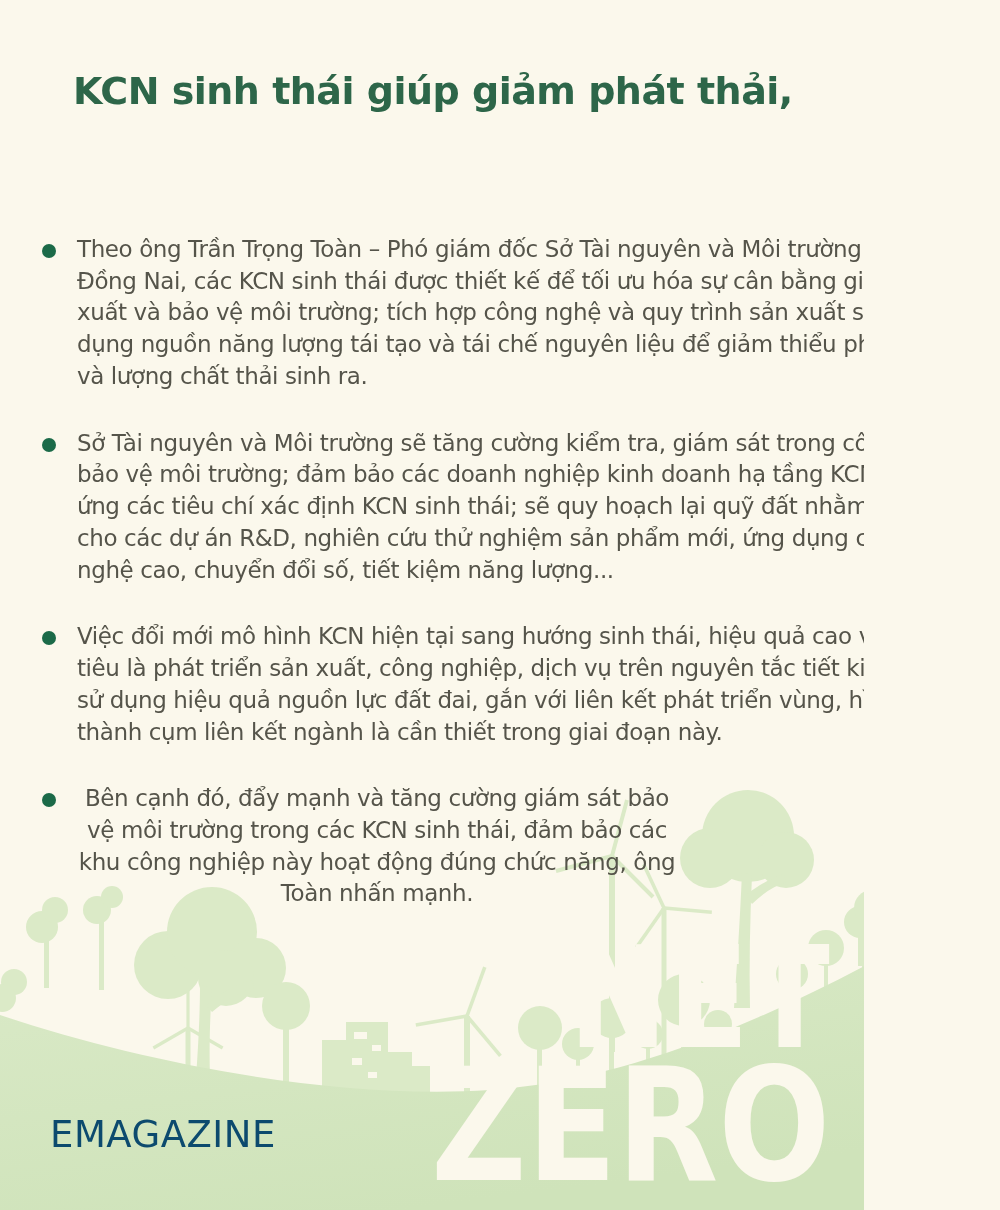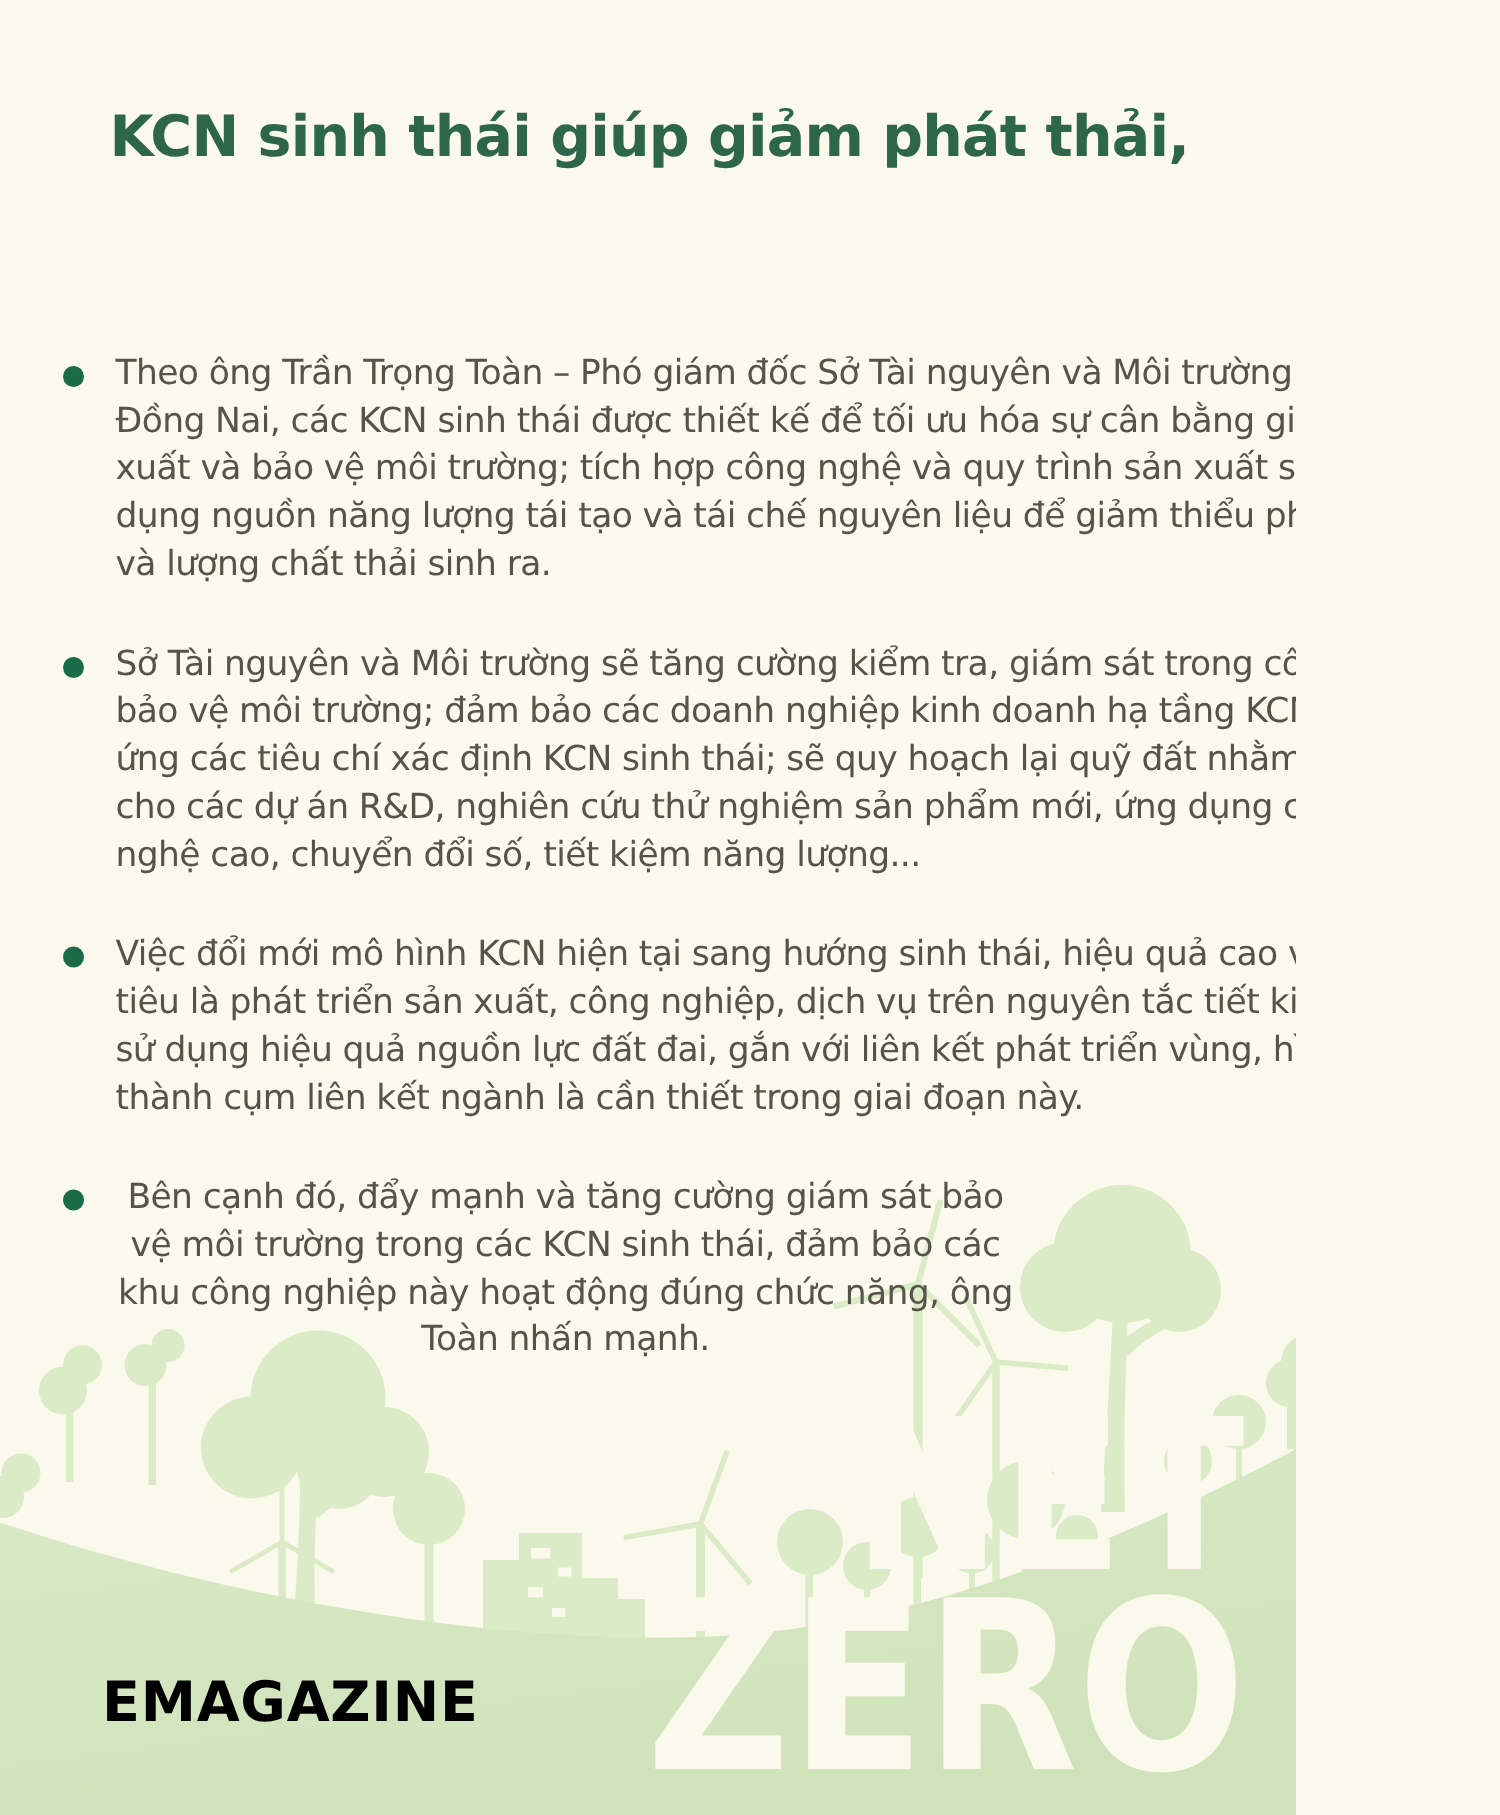--- a/index.html
+++ b/index.html
@@ -71,25 +71,24 @@
     transform-origin: 100% 0;
     z-index: 2;
     white-space: nowrap;
   }
   .watermark .net  { font-size: 140px; line-height: 0.82; letter-spacing: 1px; }
   .watermark .zero { font-size: 157px; line-height: 0.88; letter-spacing: 0px; }
   .brand {
     position: absolute;
     left: 50px; top: 1113px;
     font-size: 37px;
-    font-weight: bold;
+    font-weight: normal;
     letter-spacing: 0.5px;
-    color: #000000;
+    color: #0c4a6e;
     z-index: 2;
-    margin-left: 18px;
   }
 </style>
 </head>
 <body>
 
 <div class="page">
 
   <h1 class="title">
     <span>KCN sinh thái giúp giảm phát thải,</span><br>
   </h1>

